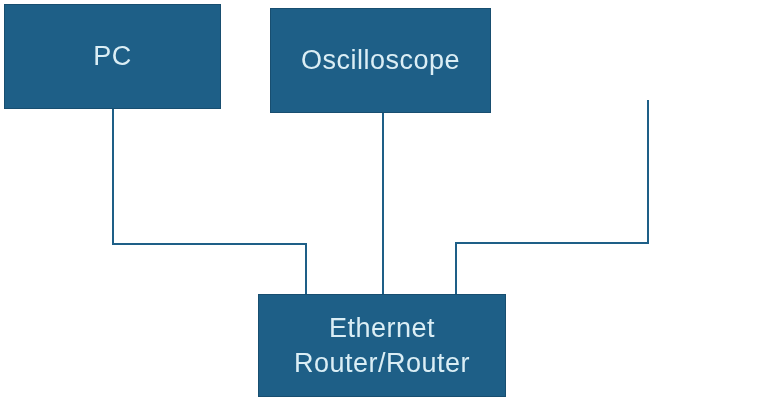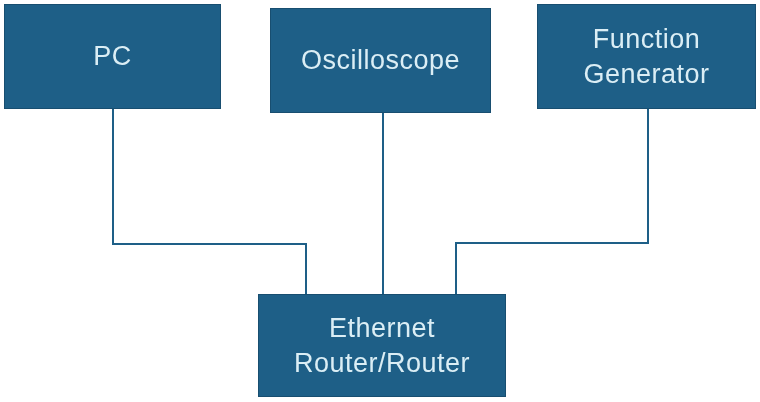--- a/index.html
+++ b/index.html
@@ -62,21 +62,18 @@
   </svg>
 
   <div class="node node-pc">
     <span>PC</span>
   </div>
 
   <div class="node node-osc">
     <span>Oscilloscope</span>
   </div>
 
-  <div class="node node-fg">
-    <span>Function Generator</span>
-  </div>
 
   <div class="node node-router">
     <span>Ethernet Router/Router</span>
   </div>
 
 </div>
 
 </body></html>

